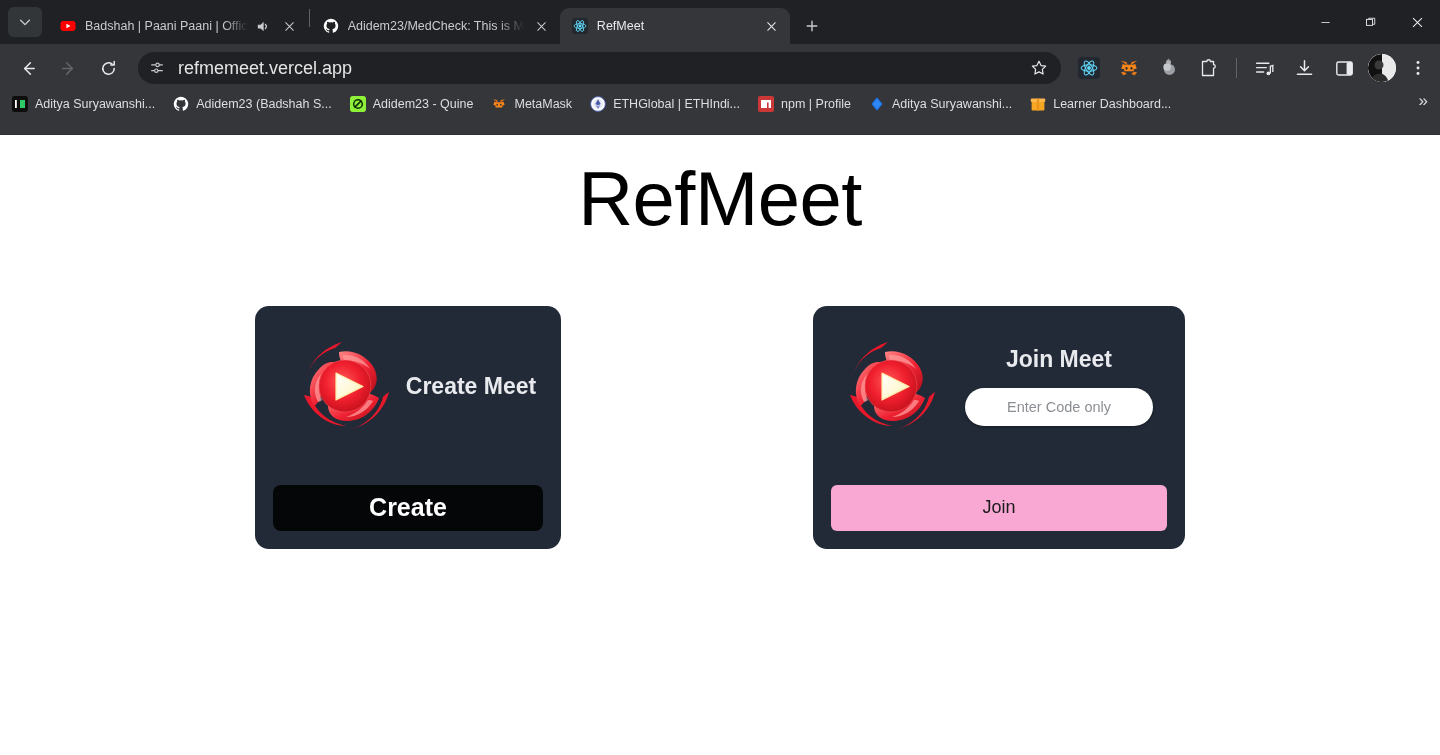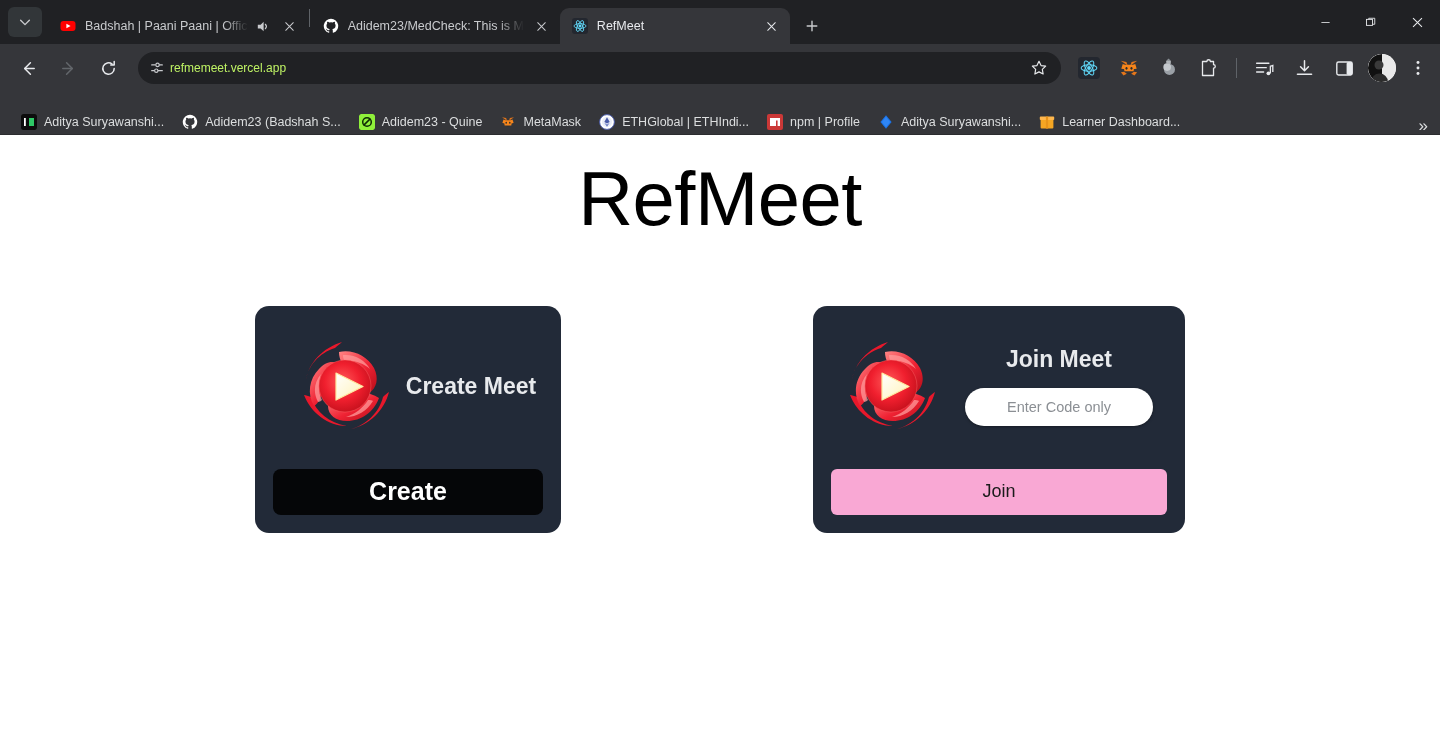--- a/index.html
+++ b/index.html
@@ -116,23 +116,23 @@
     padding: 0 6px 0 6px;
     min-width: 0;
   }
   .omnibox-icon {
     width: 26px; height: 26px; flex: 0 0 26px;
     border-radius: 50%;
     display: flex; align-items: center; justify-content: center;
     cursor: pointer;
   }
   .omnibox-url {
-    font-size: 12px;
-    color: #bef264;
-    margin-left: 0;
+    font-size: 18px;
+    color: #e5e5e5;
+    margin-left: 8px;
     white-space: nowrap;
     overflow: hidden;
     flex: 1 1 auto;
   }
   .star-btn {
     width: 28px; height: 28px; flex: 0 0 28px;
     border-radius: 50%;
     display: flex; align-items: center; justify-content: center;
     cursor: pointer;
     margin-right: 2px;
@@ -155,22 +155,22 @@
     width: 28px; height: 30px; flex: 0 0 28px; margin-left: 4px;
     display: flex; align-items: center; justify-content: center;
     cursor: pointer;
   }
 
   
   .bookmarks {
     height: 43px;
     background: #35363a;
     display: flex;
-    align-items: flex-end;
-    padding: 0 13px;
+    align-items: flex-start;
+    padding: 0 4px;
     flex: 0 0 43px;
     border-bottom: 1px solid #2b2c2f;
     position: relative;
   }
   .bm {
     display: flex; align-items: center;
     padding: 4px 8px;
     border-radius: 4px;
     cursor: pointer;
     margin-right: 2px;
@@ -258,21 +258,21 @@
     outline: none;
     background: #ffffff;
     text-align: center;
     font-size: 14.5px;
     color: #333;
     font-family: "Liberation Sans", sans-serif;
     box-shadow: 0 1px 3px rgba(0,0,0,.35);
   }
   .code-input::placeholder { color: #8b8f94; }
   .action-btn {
-    margin-top: 20px;
+    margin-top: 36px;
     height: 46px;
     border: none;
     border-radius: 8px;
     cursor: pointer;
     width: 100%;
     font-family: "Liberation Sans", sans-serif;
   }
   .action-btn.create {
     background: #050608;
     color: #ffffff;

